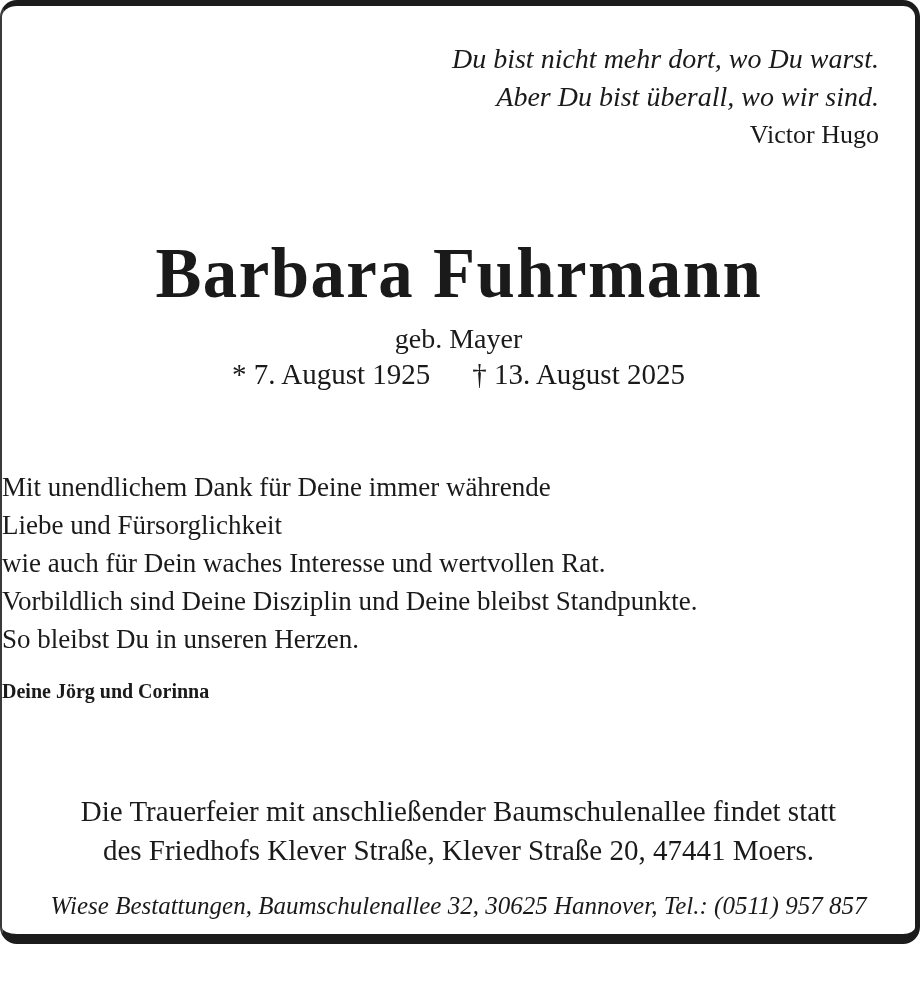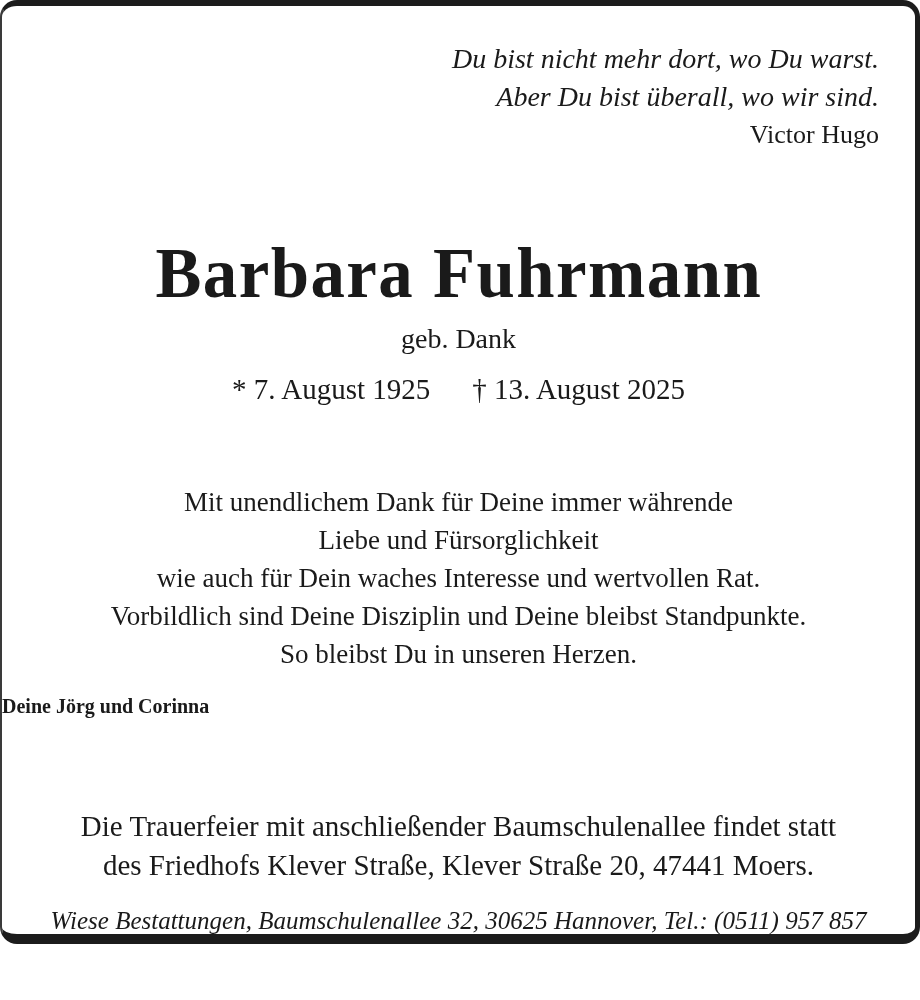--- a/index.html
+++ b/index.html
@@ -55,26 +55,24 @@
     font-size: 28px;
     line-height: 34px;
     margin-top: 13px;
   }
   .dates-line {
     display: flex;
     justify-content: center;
     gap: 42px;
     font-size: 29px;
     line-height: 36px;
-    margin-top: 15px;
   }
 
   .tribute-block {
     margin-top: 76px;
-    text-align: center;
     font-size: 27px;
     line-height: 38px;
   }
 
   .mourners-line {
     margin-top: 16px;
     font-size: 20px;
     font-weight: 700;
     line-height: 34px;
   }
@@ -102,21 +100,21 @@
   <div class="quote-block">
     <div>Du bist nicht mehr dort, wo Du warst.</div>
     <div>Aber Du bist überall, wo wir sind.</div>
     <div class="quote-attribution">Victor Hugo</div>
   </div>
 
   <div class="name-block">
     <div class="deceased-name">Barbara Fuhrmann</div>
   </div>
 
-  <div class="birth-name">geb. Dank</div>
+  <div class="birth-name">geb. Mayer</div>
 
   <div class="dates-line">
     <span>* 7. August 1925</span>
     <span>† 13. August 2025</span>
   </div>
 
   <div class="tribute-block">
     <div>Mit unendlichem Dank für Deine immer währende</div>
     <div>Liebe und Fürsorglichkeit</div>
     <div>wie auch für Dein waches Interesse und wertvollen Rat.</div>

